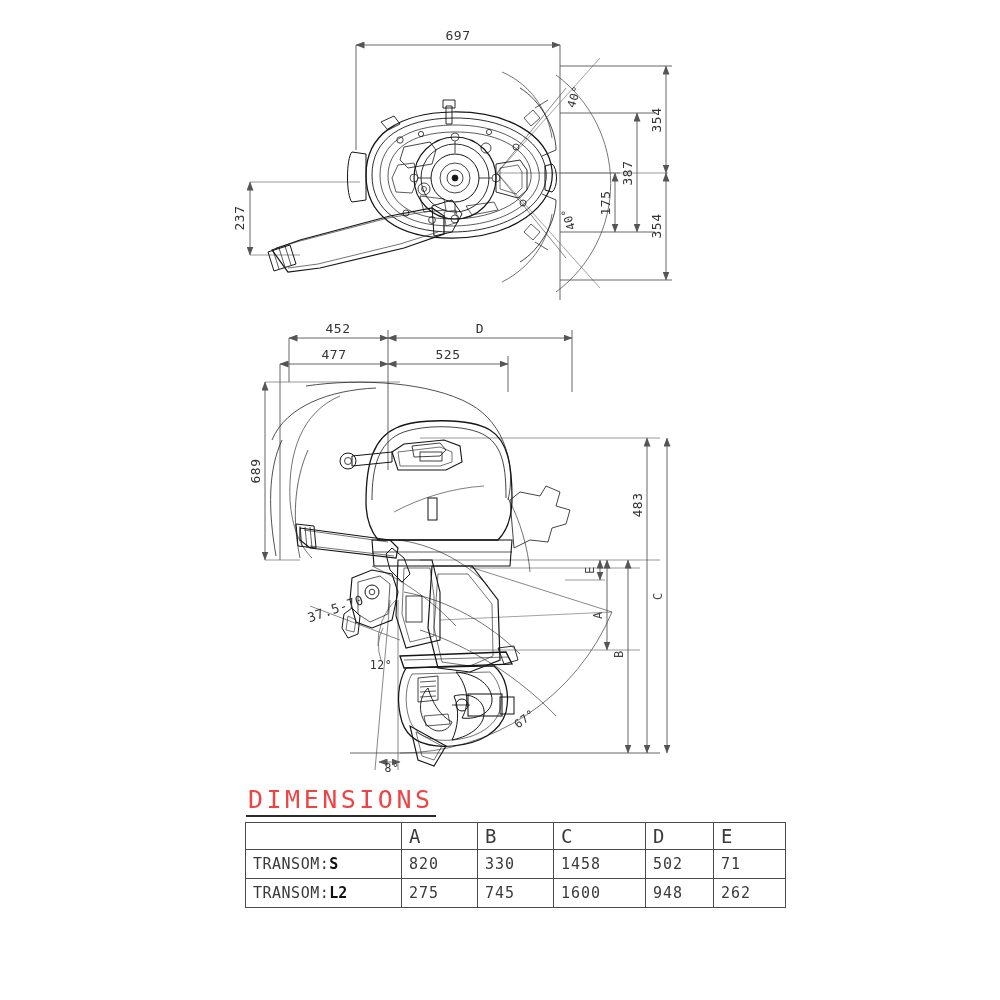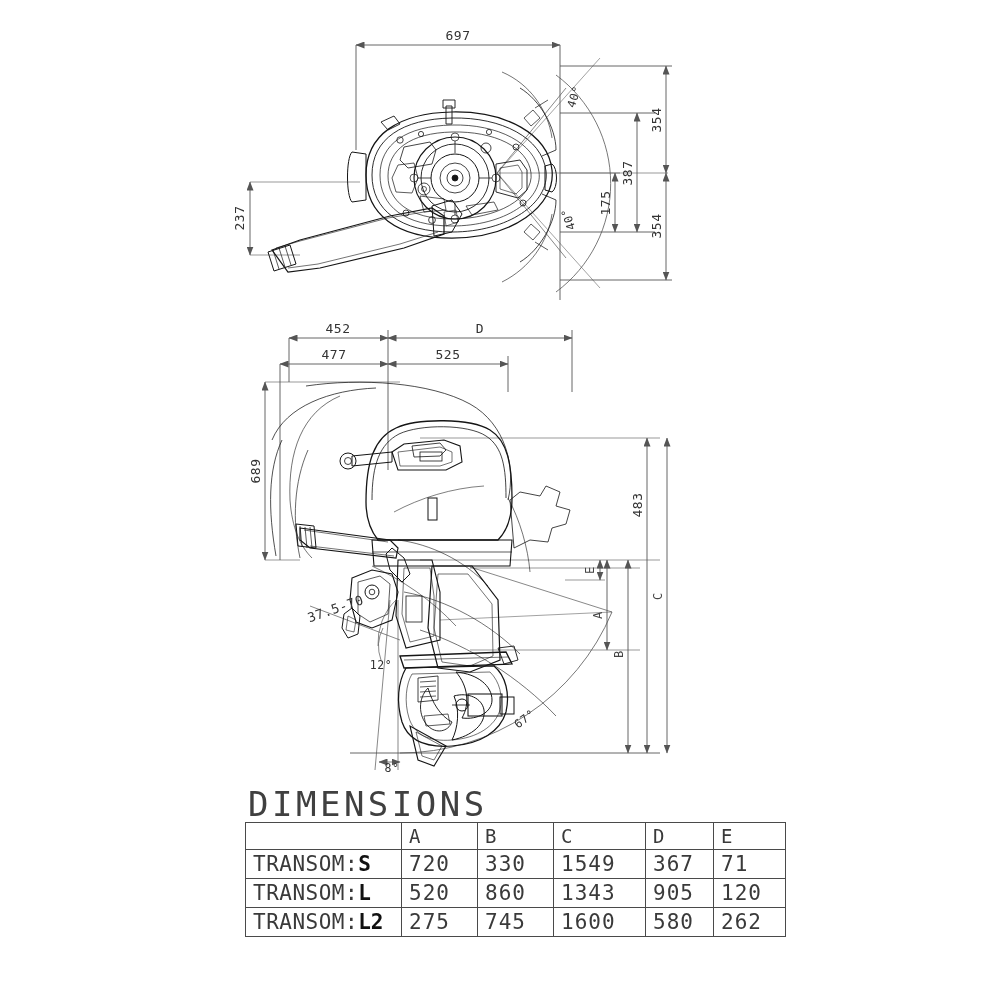--- a/index.html
+++ b/index.html
@@ -11,30 +11,30 @@
   .dimtxt{font-family:"DejaVu Sans Mono","Liberation Mono",monospace;
           font-size:13px;fill:#333;letter-spacing:.5px;}
   .dimtxt-sm{font-family:"DejaVu Sans Mono","Liberation Mono",monospace;
           font-size:11.5px;fill:#333;letter-spacing:.5px;}
   .ltr{font-family:"DejaVu Sans Mono","Liberation Mono",monospace;
           font-size:12px;fill:#444;letter-spacing:.5px;}
 
   
   #title-block{position:absolute;left:246px;top:787px;}
   #dim-title{font-family:"DejaVu Sans Mono","Liberation Mono",monospace;
-             font-size:34px;letter-spacing:3.5px;color:#404040;
+             font-size:25px;letter-spacing:3.5px;color:#ef4444;
              border-bottom:2px solid #2a2a2a;display:inline-block;
              padding:0 2px 2px 2px;line-height:1.05;white-space:pre;}
 
   
   #dim-table{position:absolute;left:245px;top:822px;
              border-collapse:collapse;background:#fff;}
   #dim-table td,#dim-table th{border:1.2px solid #4a4a4a;
       font-family:"DejaVu Sans Mono","Liberation Mono",monospace;
-      font-size:21px;color:#3a3a3a;font-weight:normal;
+      font-size:15px;color:#3a3a3a;font-weight:normal;
       padding:2px 7px;height:29px;box-sizing:border-box;text-align:left;
       letter-spacing:1px;}
   #dim-table td.rowhead{width:156px;white-space:pre;letter-spacing:.5px;}
   #dim-table td.rowhead b{font-weight:bold;color:#111;letter-spacing:0;}
   #dim-table td.c-a{width:76px;}
   #dim-table td.c-b{width:76px;}
   #dim-table td.c-c{width:92px;}
   #dim-table td.c-d{width:68px;}
   #dim-table td.c-e{width:72px;}
   #dim-table tr.hdr td{height:26px;font-size:19px;color:#3a3a3a;}
@@ -349,38 +349,30 @@
         <tr class="hdr">
           <td class="rowhead"></td>
           <td class="c-a">A</td>
           <td class="c-b">B</td>
           <td class="c-c">C</td>
           <td class="c-d">D</td>
           <td class="c-e">E</td>
         </tr>
         <tr>
           <td class="rowhead">TRANSOM:<b>S</b></td>
-          <td class="c-a">720</td>
+          <td class="c-a">820</td>
           <td class="c-b">330</td>
-          <td class="c-c">1549</td>
-          <td class="c-d">367</td>
+          <td class="c-c">1458</td>
+          <td class="c-d">502</td>
           <td class="c-e">71</td>
-        </tr>
-        <tr>
-          <td class="rowhead">TRANSOM:<b>L</b></td>
-          <td class="c-a">520</td>
-          <td class="c-b">860</td>
-          <td class="c-c">1343</td>
-          <td class="c-d">905</td>
-          <td class="c-e">120</td>
         </tr>
         <tr>
           <td class="rowhead">TRANSOM:<b>L2</b></td>
           <td class="c-a">275</td>
           <td class="c-b">745</td>
           <td class="c-c">1600</td>
-          <td class="c-d">580</td>
+          <td class="c-d">948</td>
           <td class="c-e">262</td>
         </tr>
       </tbody>
   </table>
 
 </div>
 
 </body></html>

